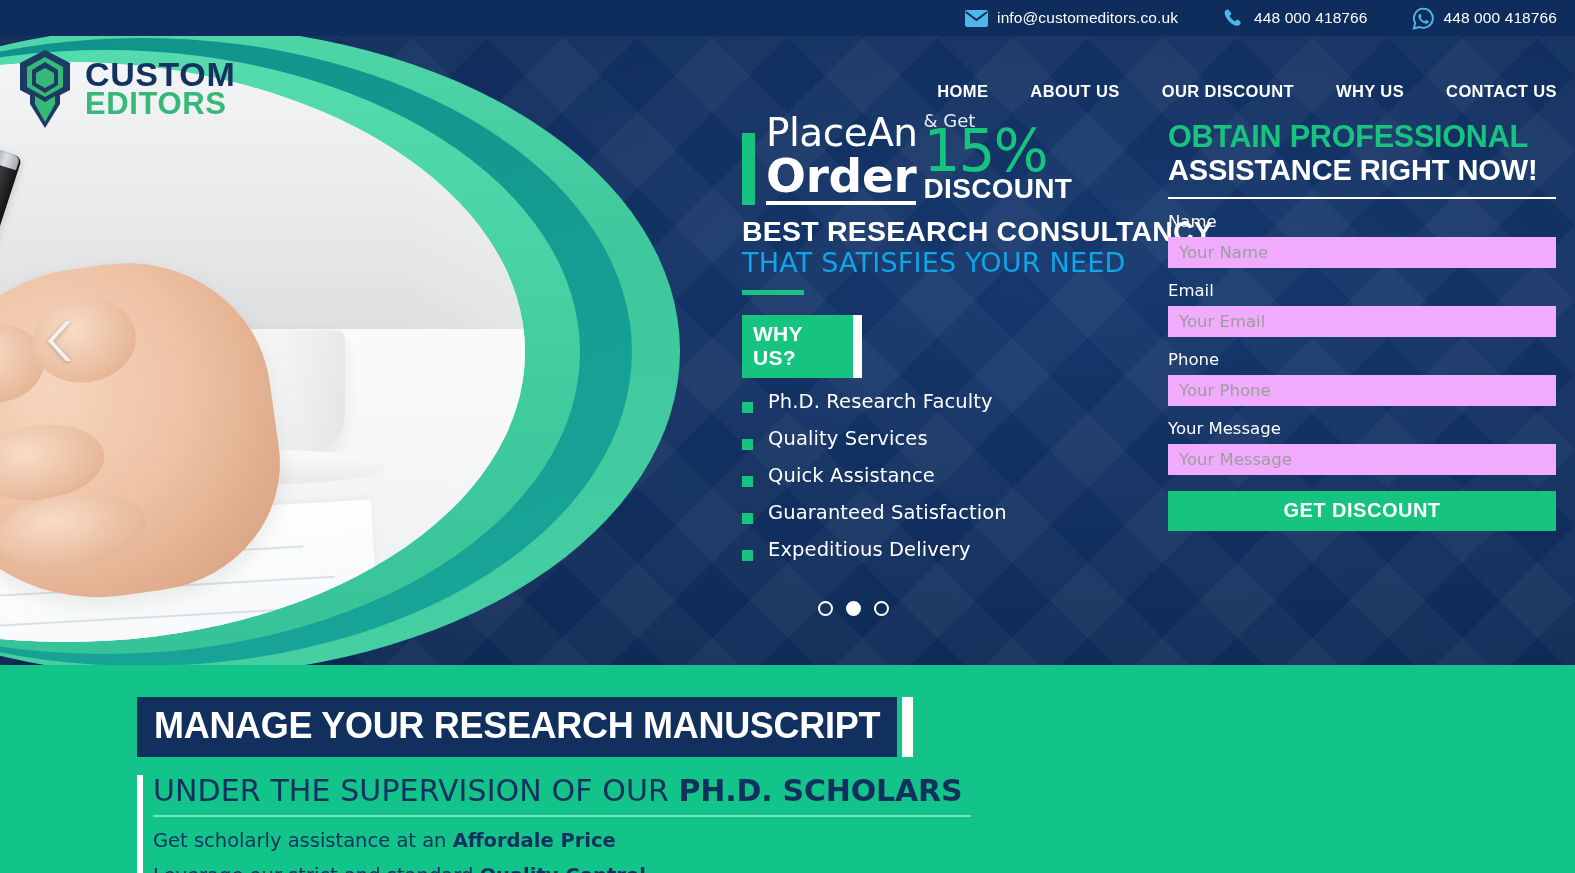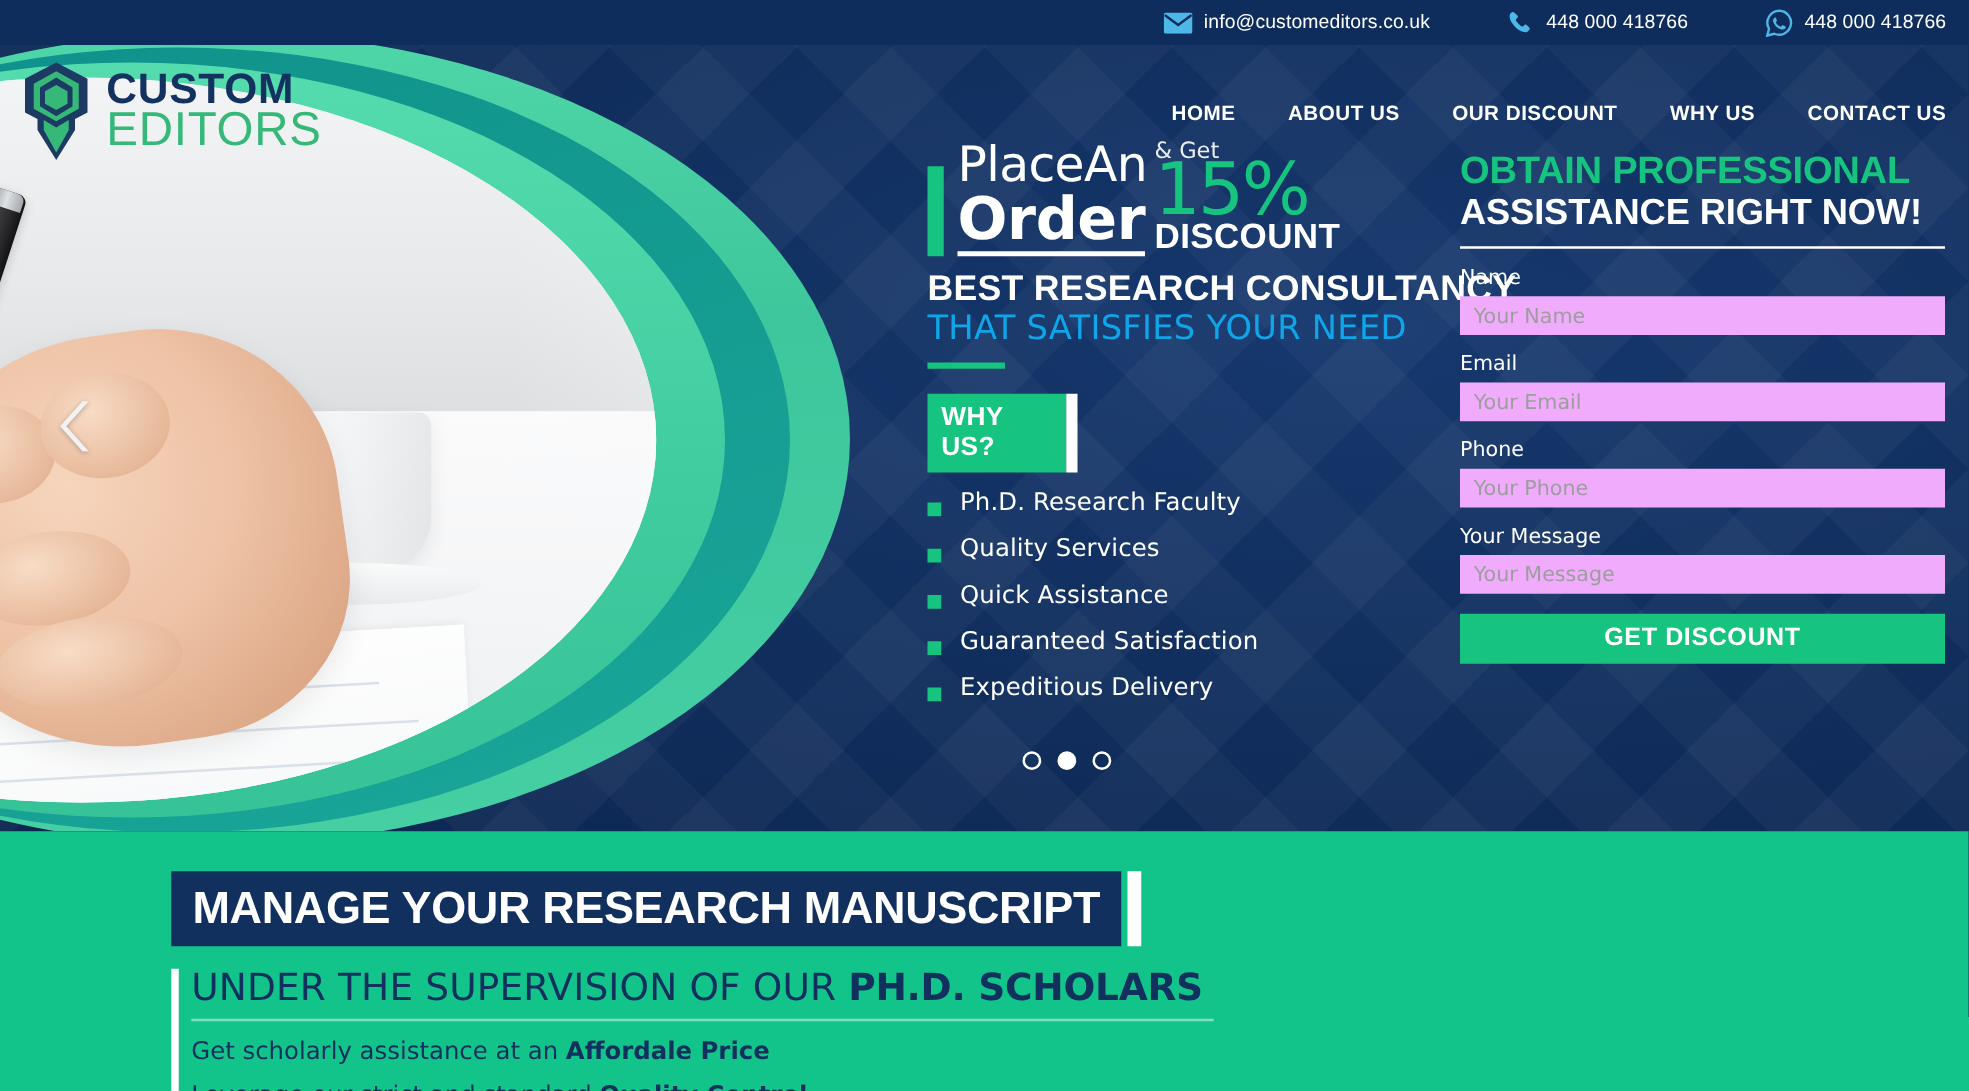--- a/index.html
+++ b/index.html
@@ -10,21 +10,20 @@
     background:#0f2d5c;
   }
   .page { position:relative; width:1575px; height:873px; overflow:hidden; }
 
   
   .topbar{
     position:absolute; top:0; left:0; width:1575px; height:36px;
     background:#0e2d5c; z-index:40;
     display:flex; align-items:center; justify-content:flex-end;
     padding-right:18px;
-    gap:17px;
   }
   .tb-item{ display:flex; align-items:center; gap:9px; margin-left:44px; }
   .tb-item .txt{ color:#ffffff; font-size:15.5px; letter-spacing:.1px; white-space:nowrap; }
   .tb-ico{ width:23px; height:23px; display:flex; align-items:center; justify-content:center; }
   .tb-ico svg{ display:block; }
 
   
   .hero{ position:absolute; top:0; left:0; width:1575px; height:665px; overflow:hidden; }
   .hero-bg{
     position:absolute; inset:0;
@@ -124,21 +123,21 @@
     position:absolute; left:14px; top:48px; z-index:30;
     display:flex; align-items:center; gap:9px;
   }
   .logo-mark{ width:62px; height:82px; }
   .logo-text{ line-height:.92; }
   .logo-l1{
     font-size:34px; font-weight:bold; color:#14325f; letter-spacing:.6px;
     font-family:"Liberation Sans", sans-serif;
   }
   .logo-l2{
-    font-size:38px; font-weight:normal; color:#35b878; letter-spacing:.6px;
+    font-size:31px; font-weight:bold; color:#35b878; letter-spacing:.6px;
     font-family:"Liberation Sans", sans-serif;
   }
 
   
   .mainnav{
     position:absolute; right:18px; top:82px; z-index:30;
     display:flex; align-items:center; gap:42px;
   }
   .mainnav a{
     color:#ffffff; font-size:16.5px; font-weight:bold; letter-spacing:.4px;

